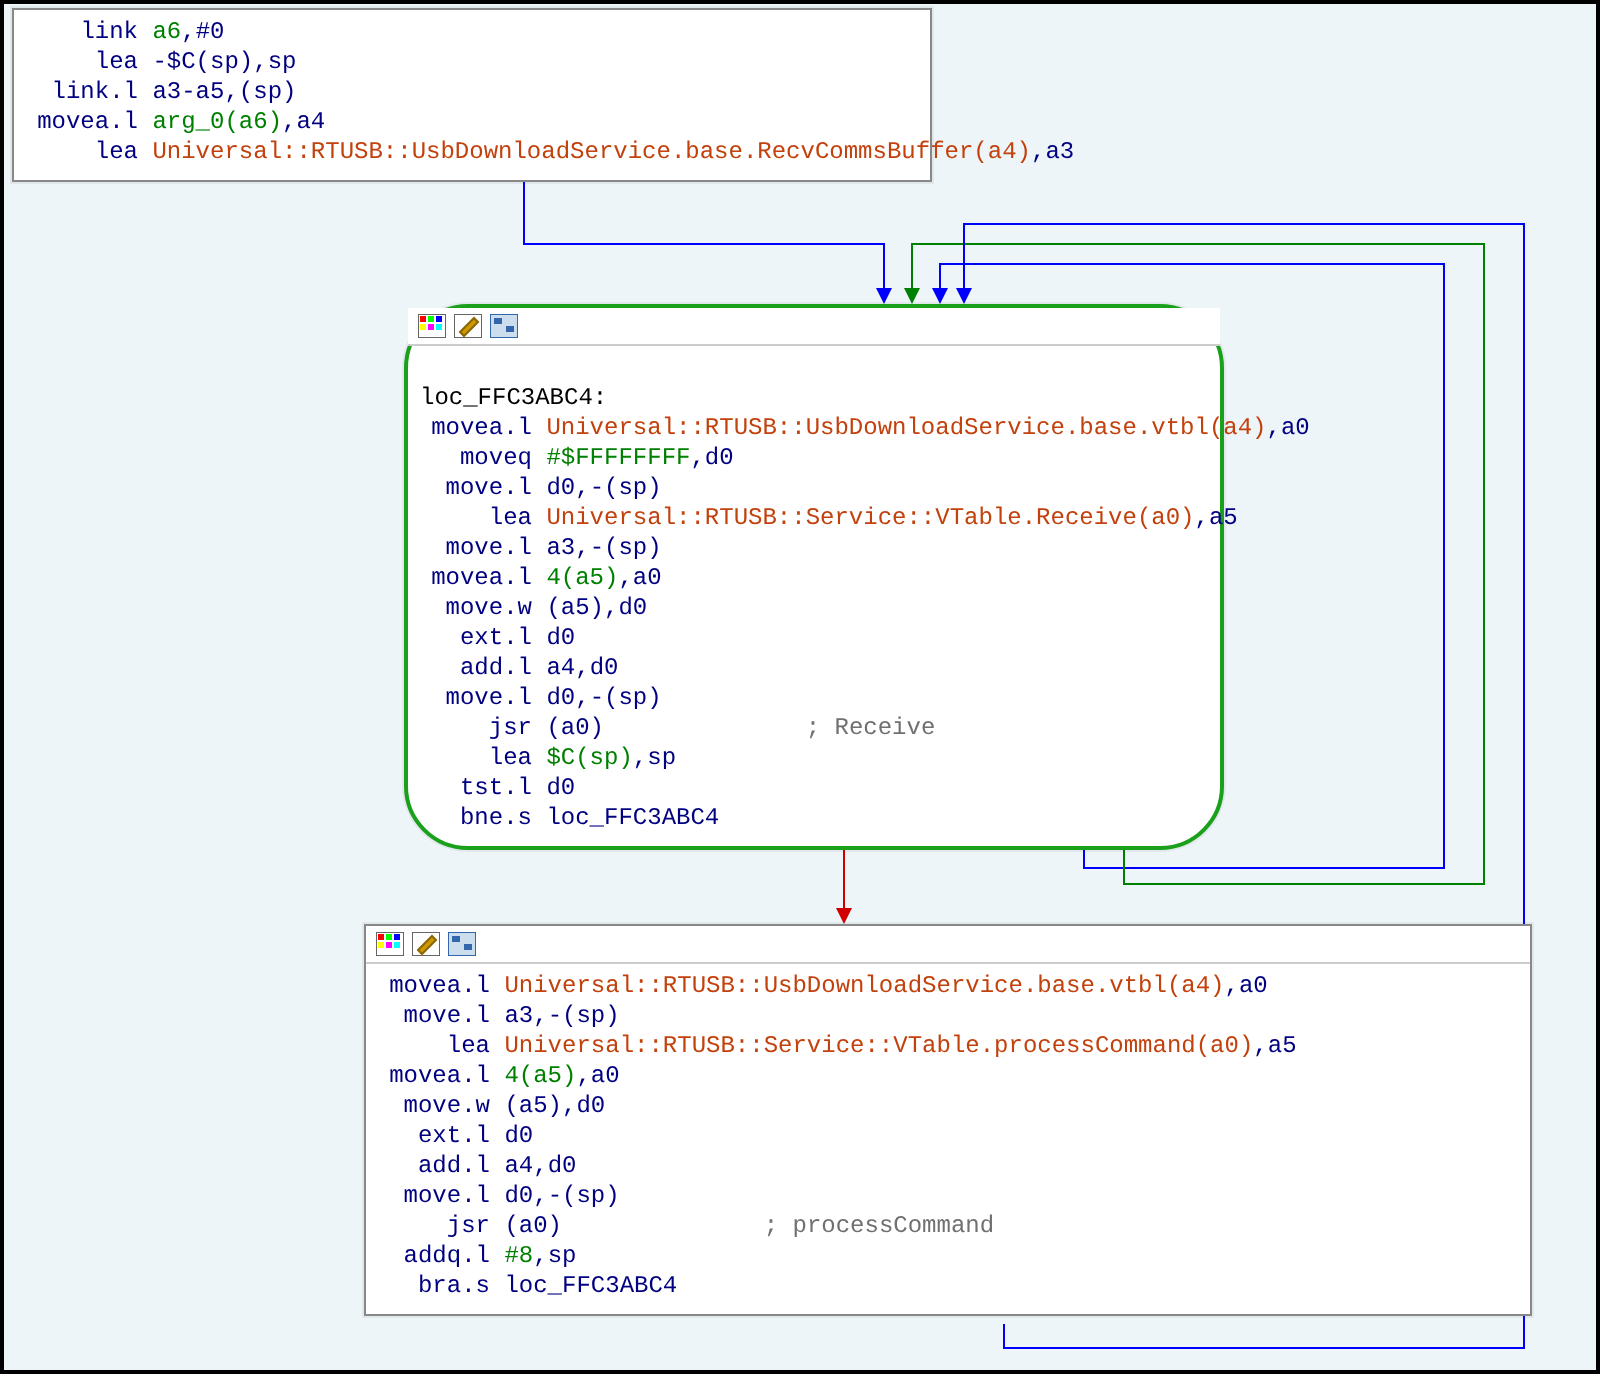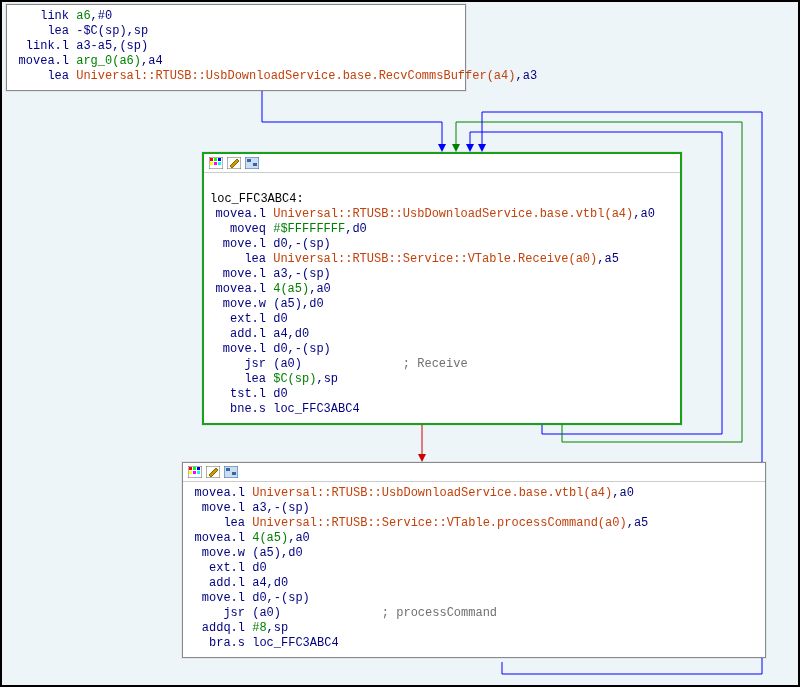--- a/index.html
+++ b/index.html
@@ -91,21 +91,21 @@
 </svg>
 
 <div class="node" style="left:4px; top:2px; width:460px;">
   <div class="code" id="code1"><span class="mnem">link</span> <span class="lit">a6</span><span class="op">,</span><span class="op">#0</span>
 <span class="mnem">lea</span> <span class="op">-$C(sp)</span><span class="op">,</span><span class="op">sp</span>
 <span class="mnem">link.l</span> <span class="op">a3-a5</span><span class="op">,</span><span class="op">(sp)</span>
 <span class="mnem">movea.l</span> <span class="lit">arg_0(a6)</span><span class="op">,</span><span class="op">a4</span>
 <span class="mnem">lea</span> <span class="sym">Universal::RTUSB::UsbDownloadService.base.RecvCommsBuffer(a4)</span><span class="op">,</span><span class="op">a3</span></div>
 </div>
 
-<div class="node green" style="left:200px; top:150px; width:480px;">
+<div class="node green" style="left:200px; top:150px; width:410px;border-radius:32px;">
   <div class="node-toolbar">
     <span class="tb-icon">
       <svg width="14" height="12">
             <rect x="0" y="0" width="14" height="12" fill="#fff" stroke="#666"></rect>
             <rect x="1" y="1" width="3" height="3" fill="#f00"></rect>
             <rect x="5" y="1" width="3" height="3" fill="#0f0"></rect>
             <rect x="9" y="1" width="3" height="3" fill="#00f"></rect>
             <rect x="1" y="5" width="3" height="3" fill="#ff0"></rect>
             <rect x="5" y="5" width="3" height="3" fill="#f0f"></rect>
             <rect x="9" y="5" width="3" height="3" fill="#0ff"></rect>

